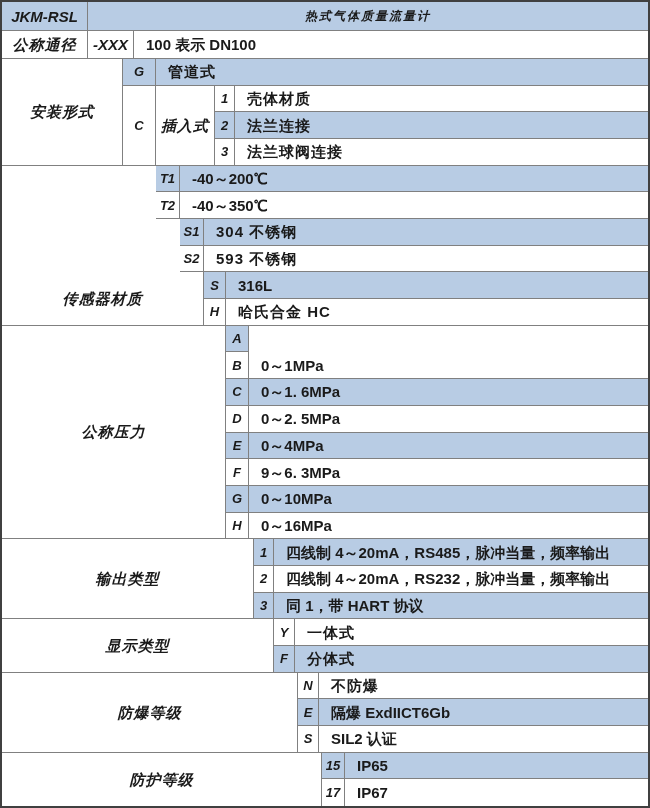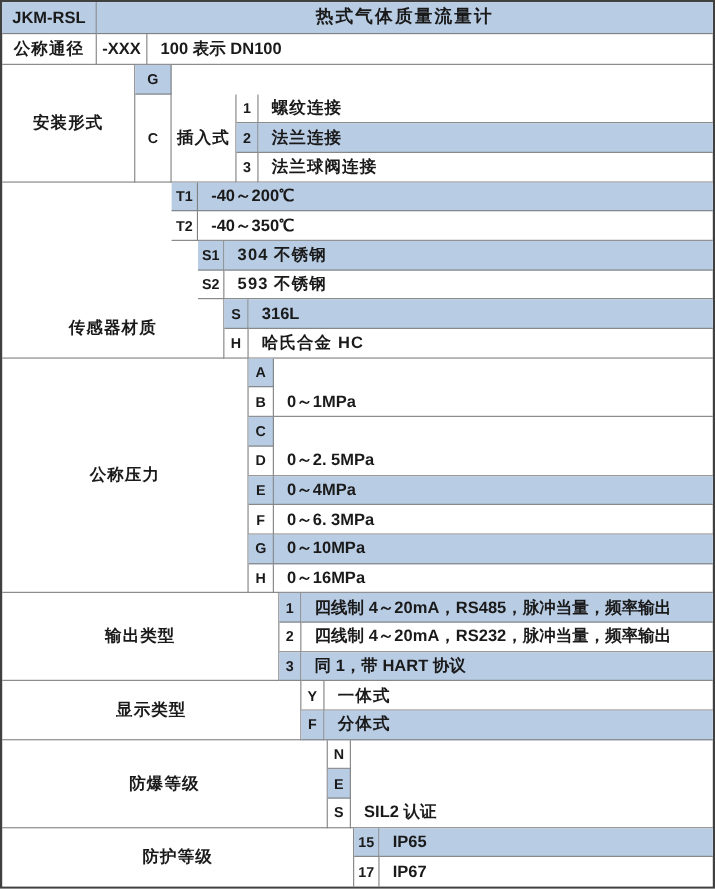--- a/index.html
+++ b/index.html
@@ -16,48 +16,49 @@
     color:#1a1a1a;
   }
   .cell{
     border-right:1px solid #808080;
     border-bottom:1px solid #808080;
     box-sizing:border-box;
     display:flex;align-items:center;
     overflow:hidden;white-space:nowrap;
     font-size:15px;line-height:1;
   }
-  .c{justify-content:center;text-align:left;}
+  .c{justify-content:center;text-align:left;font-style:italic;}
   .d{padding-left:12px;}
   .b{background:#b8cce4;}
   .no-r{border-right:none;}
   .no-b{border-bottom:none;}
   .code{font-size:13px;letter-spacing:0;}
   .zh{letter-spacing:1px;}
-  .title{font-size:16px;letter-spacing:2px;}
+  .title{font-size:12px;letter-spacing:2px;}
 </style>
 </head>
 <body>
 
 <div class="page">
   <div class="spec-table">
 
     <div class="cell c b code" style="grid-area:1/1/2/2;font-size:15px">JKM-RSL</div>
     <div class="cell c b zh title no-r" style="grid-area:1/2/2/19">热式气体质量流量计</div>
 
     <div class="cell c zh" style="grid-area:2/1/3/2">公称通径</div>
     <div class="cell c code" style="grid-area:2/2/3/4;font-size:15px">-XXX</div>
     <div class="cell d no-r" style="grid-area:2/4/3/19">100 表示 DN100</div>
 
     <div class="cell c zh" style="grid-area:3/1/7/3">安装形式</div>
     <div class="cell c code b" style="grid-area:3/3/4/5">G</div>
+    <div class="cell d zh b no-r" style="grid-area:3/5/4/19">管道式</div>
     <div class="cell c code" style="grid-area:4/3/7/5">C</div>
     <div class="cell c zh" style="grid-area:4/5/7/8">插入式</div>
     <div class="cell c code" style="grid-area:4/8/5/10">1</div>
-    <div class="cell d zh no-r" style="grid-area:4/10/5/19">螺纹连接</div>
+    <div class="cell d zh no-r" style="grid-area:4/10/5/19">壳体材质</div>
     <div class="cell c code b" style="grid-area:5/8/6/10">2</div>
     <div class="cell d zh b no-r" style="grid-area:5/10/6/19">法兰连接</div>
     <div class="cell c code" style="grid-area:6/8/7/10">3</div>
     <div class="cell d zh no-r" style="grid-area:6/10/7/19">法兰球阀连接</div>
 
     <div class="cell c code b" style="grid-area:7/5/8/6">T1</div>
     <div class="cell d b no-r" style="grid-area:7/6/8/19">-40～200℃</div>
     <div class="cell c code" style="grid-area:8/5/9/6">T2</div>
     <div class="cell d no-r" style="grid-area:8/6/9/19">-40～350℃</div>
 
@@ -70,26 +71,27 @@
     <div class="cell c code b" style="grid-area:11/7/12/9">S</div>
     <div class="cell d b no-r" style="grid-area:11/9/12/19">316L</div>
     <div class="cell c code" style="grid-area:12/7/13/9">H</div>
     <div class="cell d zh no-r" style="grid-area:12/9/13/19">哈氏合金 HC</div>
 
     <div class="cell c zh" style="grid-area:13/1/21/9">公称压力</div>
     <div class="cell c code b" style="grid-area:13/9/14/11">A</div>
     <div class="cell c code" style="grid-area:14/9/15/11">B</div>
     <div class="cell d no-r" style="grid-area:14/11/15/19">0～1MPa</div>
     <div class="cell c code b" style="grid-area:15/9/16/11">C</div>
+    <div class="cell d b no-r" style="grid-area:15/11/16/19">0～1. 6MPa</div>
     <div class="cell c code" style="grid-area:16/9/17/11">D</div>
     <div class="cell d no-r" style="grid-area:16/11/17/19">0～2. 5MPa</div>
     <div class="cell c code b" style="grid-area:17/9/18/11">E</div>
     <div class="cell d b no-r" style="grid-area:17/11/18/19">0～4MPa</div>
     <div class="cell c code" style="grid-area:18/9/19/11">F</div>
-    <div class="cell d no-r" style="grid-area:18/11/19/19">0～6. 3MPa</div>
+    <div class="cell d no-r" style="grid-area:18/11/19/19">9～6. 3MPa</div>
     <div class="cell c code b" style="grid-area:19/9/20/11">G</div>
     <div class="cell d b no-r" style="grid-area:19/11/20/19">0～10MPa</div>
     <div class="cell c code" style="grid-area:20/9/21/11">H</div>
     <div class="cell d no-r" style="grid-area:20/11/21/19">0～16MPa</div>
 
     <div class="cell c zh" style="grid-area:21/1/24/12">输出类型</div>
     <div class="cell c code b" style="grid-area:21/12/22/13">1</div>
     <div class="cell d b no-r" style="grid-area:21/13/22/19">四线制 4～20mA，RS485，脉冲当量，频率输出</div>
     <div class="cell c code" style="grid-area:22/12/23/13">2</div>
     <div class="cell d no-r" style="grid-area:22/13/23/19">四线制 4～20mA，RS232，脉冲当量，频率输出</div>
@@ -97,21 +99,23 @@
     <div class="cell d b no-r" style="grid-area:23/13/24/19">同 1，带 HART 协议</div>
 
     <div class="cell c zh" style="grid-area:24/1/26/13">显示类型</div>
     <div class="cell c code" style="grid-area:24/13/25/14">Y</div>
     <div class="cell d zh no-r" style="grid-area:24/14/25/19">一体式</div>
     <div class="cell c code b" style="grid-area:25/13/26/14">F</div>
     <div class="cell d zh b no-r" style="grid-area:25/14/26/19">分体式</div>
 
     <div class="cell c zh" style="grid-area:26/1/29/15">防爆等级</div>
     <div class="cell c code" style="grid-area:26/15/27/16">N</div>
+    <div class="cell d zh no-r" style="grid-area:26/16/27/19">不防爆</div>
     <div class="cell c code b" style="grid-area:27/15/28/16">E</div>
+    <div class="cell d b no-r" style="grid-area:27/16/28/19">隔爆 ExdIICT6Gb</div>
     <div class="cell c code" style="grid-area:28/15/29/16">S</div>
     <div class="cell d no-r" style="grid-area:28/16/29/19">SIL2 认证</div>
 
     <div class="cell c zh no-b" style="grid-area:29/1/31/17">防护等级</div>
     <div class="cell c code b" style="grid-area:29/17/30/18">15</div>
     <div class="cell d b no-r" style="grid-area:29/18/30/19">IP65</div>
     <div class="cell c code no-b" style="grid-area:30/17/31/18">17</div>
     <div class="cell d no-r no-b" style="grid-area:30/18/31/19">IP67</div>
 
   </div>

